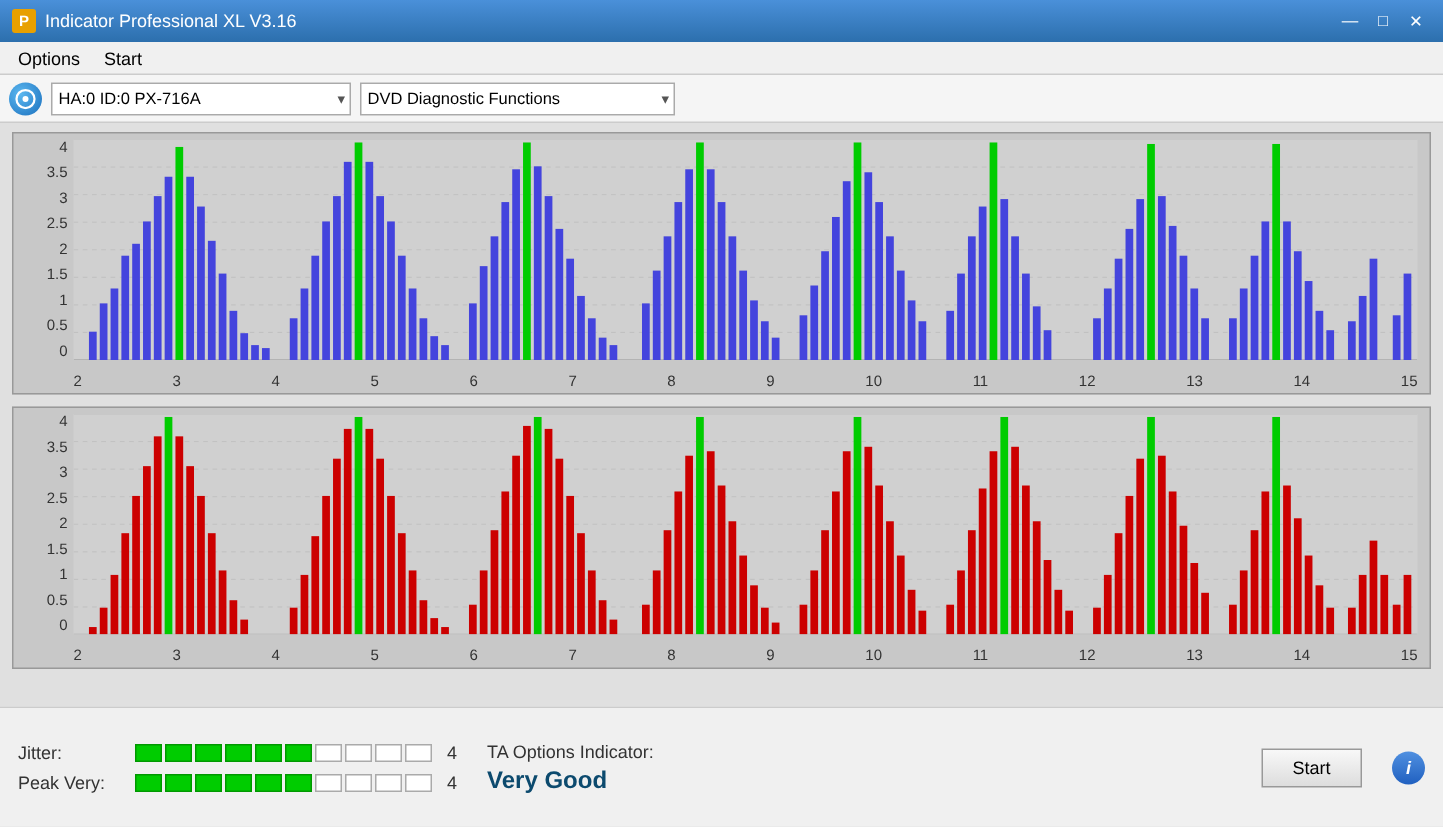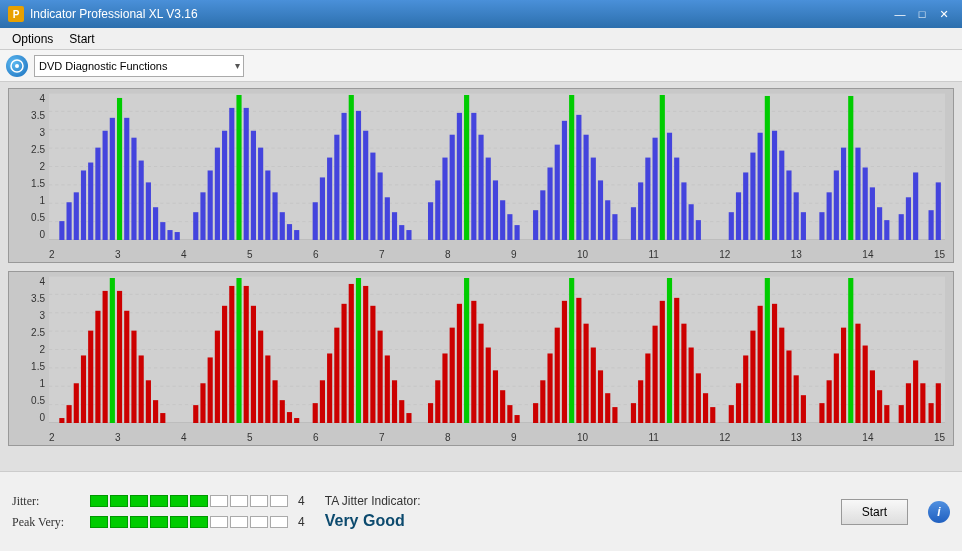--- a/index.html
+++ b/index.html
@@ -191,21 +191,20 @@
     .metric-row {
       display: flex;
       align-items: center;
       gap: 8px;
     }
 
     .metric-label {
       width: 70px;
       font-size: 12px;
       color: #333;
-      font-family: Liberation Serif, serif;
     }
 
     .progress-bar-container {
       display: flex;
       gap: 2px;
       align-items: center;
     }
 
     .progress-segment {
       width: 18px;
@@ -301,20 +300,25 @@
   <div class="menu-item">Options</div>
   <div class="menu-item">Start</div>
 </div>
 
 <div id="toolbar">
   <div class="toolbar-logo">
     <svg width="14" height="14" viewBox="0 0 14 14">
       <circle cx="7" cy="7" r="6" fill="none" stroke="white" stroke-width="1.5"></circle>
       <circle cx="7" cy="7" r="2" fill="white"></circle>
     </svg>
+  </div>
+  <div class="select-wrapper">
+    <select class="toolbar-select" id="drive-select">
+      <option>HA:0 ID:0  PX-716A</option>
+    </select>
   </div>
   <div class="select-wrapper">
     <select class="toolbar-select" id="function-select">
       <option>DVD Diagnostic Functions</option>
     </select>
   </div>
 </div>
 
 <div id="main-content">
   <div id="charts-wrapper">
@@ -691,20 +695,20 @@
           <div class="progress-segment empty"></div>
           <div class="progress-segment empty"></div>
           <div class="progress-segment empty"></div>
           <div class="progress-segment empty"></div>
         </div>
         <span class="metric-value">4</span>
       </div>
     </div>
 
     <div class="ta-section">
-      <span class="ta-label">TA Jitter Indicator:</span>
+      <span class="ta-label">TA Options Indicator:</span>
       <span class="ta-value">Very Good</span>
     </div>
 
     <button class="start-btn">Start</button>
     <button class="info-btn">i</button>
   </div>
 </div>
 
 </body></html>

